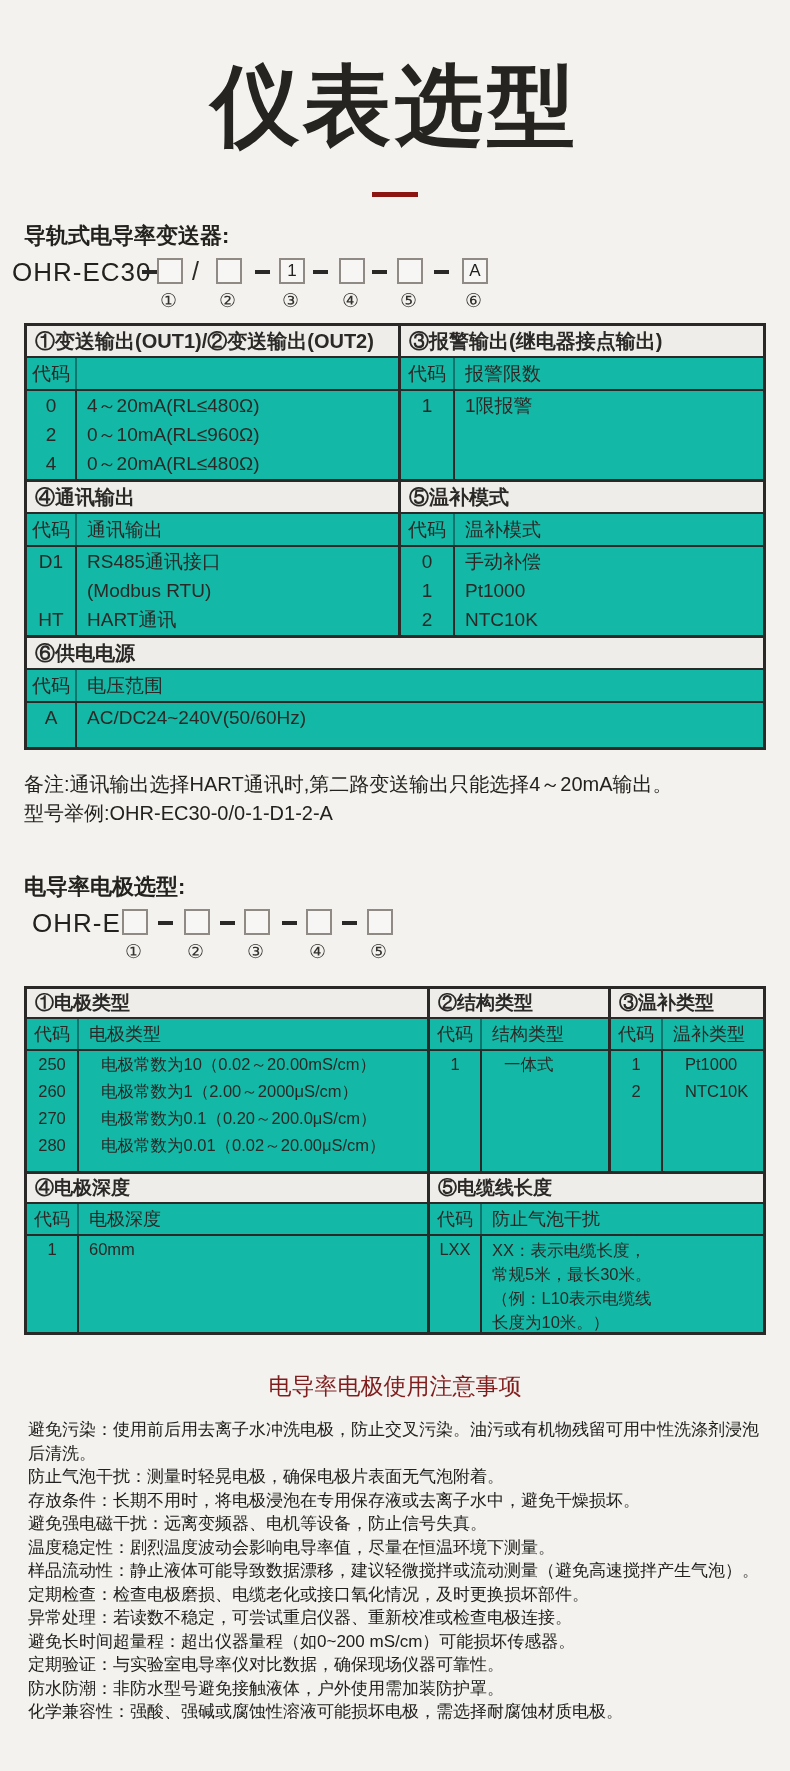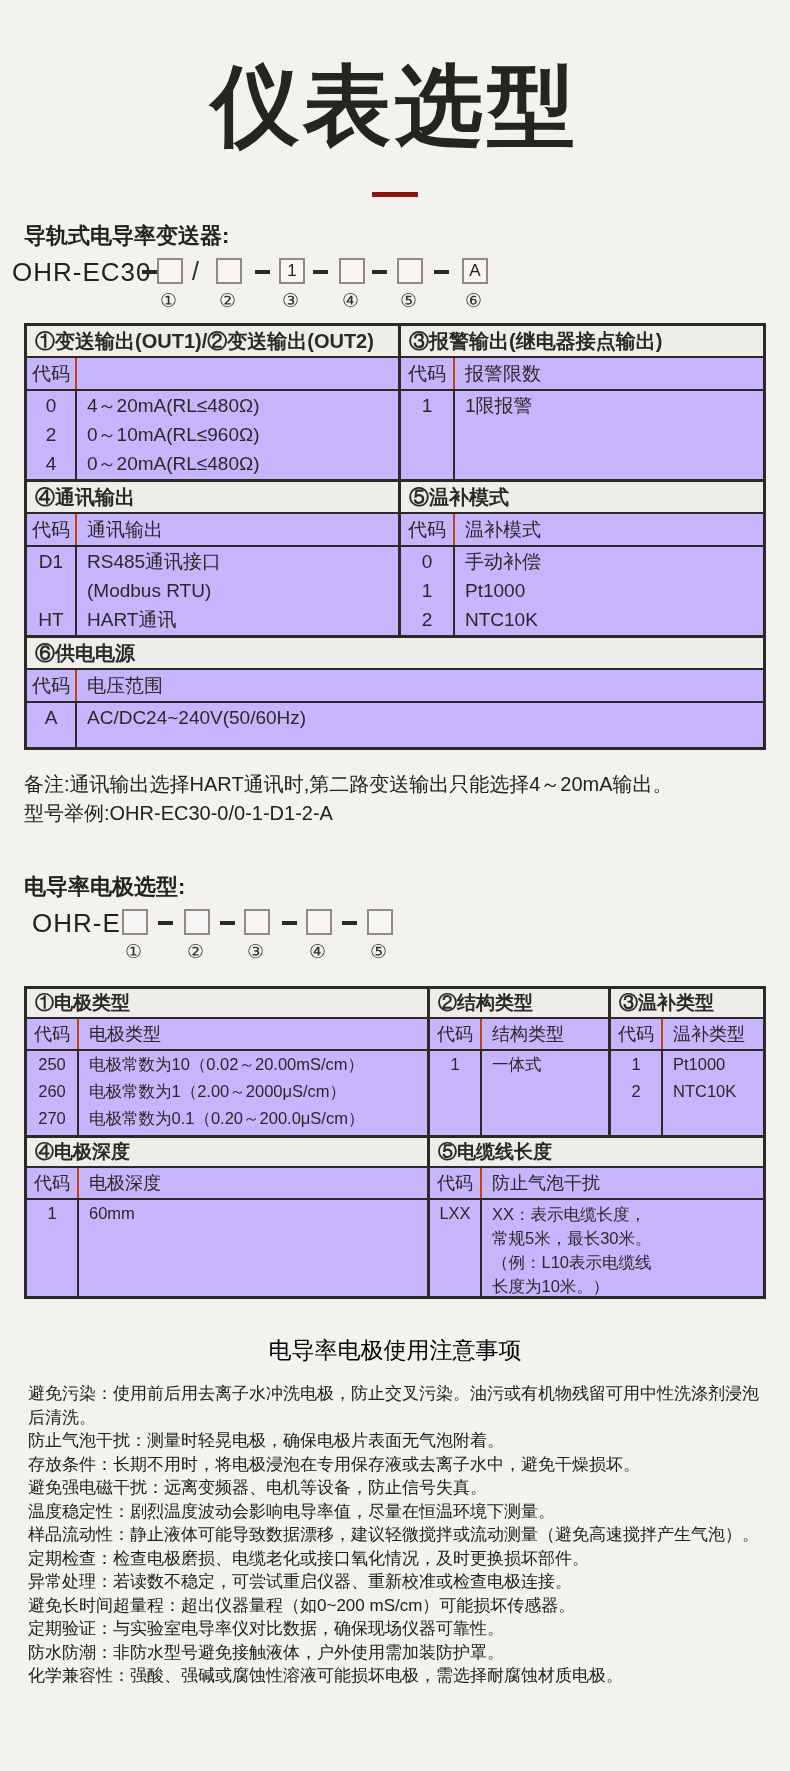--- a/index.html
+++ b/index.html
@@ -20,51 +20,51 @@
   .mrow { position:relative; height:30px; margin-top:6px; }
   .mrow .prefix { position:absolute; top:0; font-size:26px; font-weight:500; letter-spacing:1px; color:#24221f; }
   .mbox { position:absolute; top:1px; width:26px; height:26px; box-sizing:border-box;
           border:2px solid #8f8b84; background:#f7f6f4; text-align:center; line-height:22px; font-size:17px; color:#24221f; }
   .mdash { position:absolute; top:13px; width:15px; height:4px; background:#2b2927; }
   .mslash { position:absolute; top:0; font-size:25px; font-weight:500; }
   .markers { position:relative; height:26px; margin-top:2px; }
   .marker { position:absolute; top:0; font-size:19px; line-height:24px; color:#33312e; }
 
   
-  .tbl { border:3px solid #2b2927; background:#c4b5fd; margin-top:8px; }
+  .tbl { border:3px solid #2b2927; background:#14b8a6; margin-top:8px; }
   .band { display:flex; border-bottom:3px solid #2b2927; }
   .tbl .band:last-child { border-bottom:none; }
   .hleft { width:371px; flex-shrink:0; border-right:3px solid #2b2927; }
   .hright { flex:1; min-width:0; }
   .sec-title { height:30px; line-height:30px; font-size:20px; font-weight:bold; padding-left:8px;
                background:#efede9; border-bottom:2px solid #2b2927; white-space:nowrap; }
   .chdr { display:flex; height:31px; line-height:31px; font-size:19px; border-bottom:2px solid #2b2927; }
-  .ccode { width:48px; flex-shrink:0; border-right:2px solid #c2410c; text-align:center; }
+  .ccode { width:48px; flex-shrink:0; border-right:2px solid #0f766e; text-align:center; }
   .wide .ccode { width:52px; }
   .cdesc { flex:1; min-width:0; padding-left:10px; white-space:nowrap; }
   .cdata { display:flex; }
   .cdata .codes { width:48px; flex-shrink:0; border-right:2px solid #2b2927; text-align:center; }
   .wide .cdata .codes { width:52px; }
   .cdata .descs { flex:1; min-width:0; padding-left:10px; }
   .cdata .codes div, .cdata .descs div { height:29px; line-height:29px; font-size:19px; white-space:nowrap; }
   .h88 { height:88px; } .h44 { height:44px; }
   .t2c1 { width:400px; flex-shrink:0; border-right:3px solid #2b2927; }
   .t2c2 { width:178px; flex-shrink:0; border-right:3px solid #2b2927; }
   .t2c3 { flex:1; min-width:0; }
   .t2 .sec-title { height:28px; line-height:28px; font-size:19px; }
   .t2 .chdr { height:30px; line-height:30px; font-size:18px; }
   .t2 .ccode { width:50px; }
   .t2 .cdata .codes { width:50px; }
   .t2 .cdata .codes div, .t2 .cdata .descs div { height:27px; line-height:27px; font-size:16.5px; }
-  .h110 { height:84px; } .h96 { height:96px; }
+  .h110 { height:120px;gap:12px; } .h96 { height:96px; }
   .preline { white-space:pre-line !important; height:auto !important; line-height:24px !important; padding-top:2px; }
 
   .remark { margin-top:20px; font-size:20px; line-height:29px; font-weight:500; color:#24221f; }
 
-  .notes-title { margin-top:36px; text-align:center; font-size:23px; font-weight:500; color:#000000; }
+  .notes-title { margin-top:36px; text-align:center; font-size:23px; font-weight:500; color:#7f1d1d; }
   .notes { padding:0 28px; margin-top:16px; }
   .note { font-size:17px; line-height:23.5px; color:#21201e; }
 </style>
 </head>
 <body>
 
 <div class="page">
 
   <h1 class="big-title">仪表选型</h1>
   <div class="accent-line"></div>

